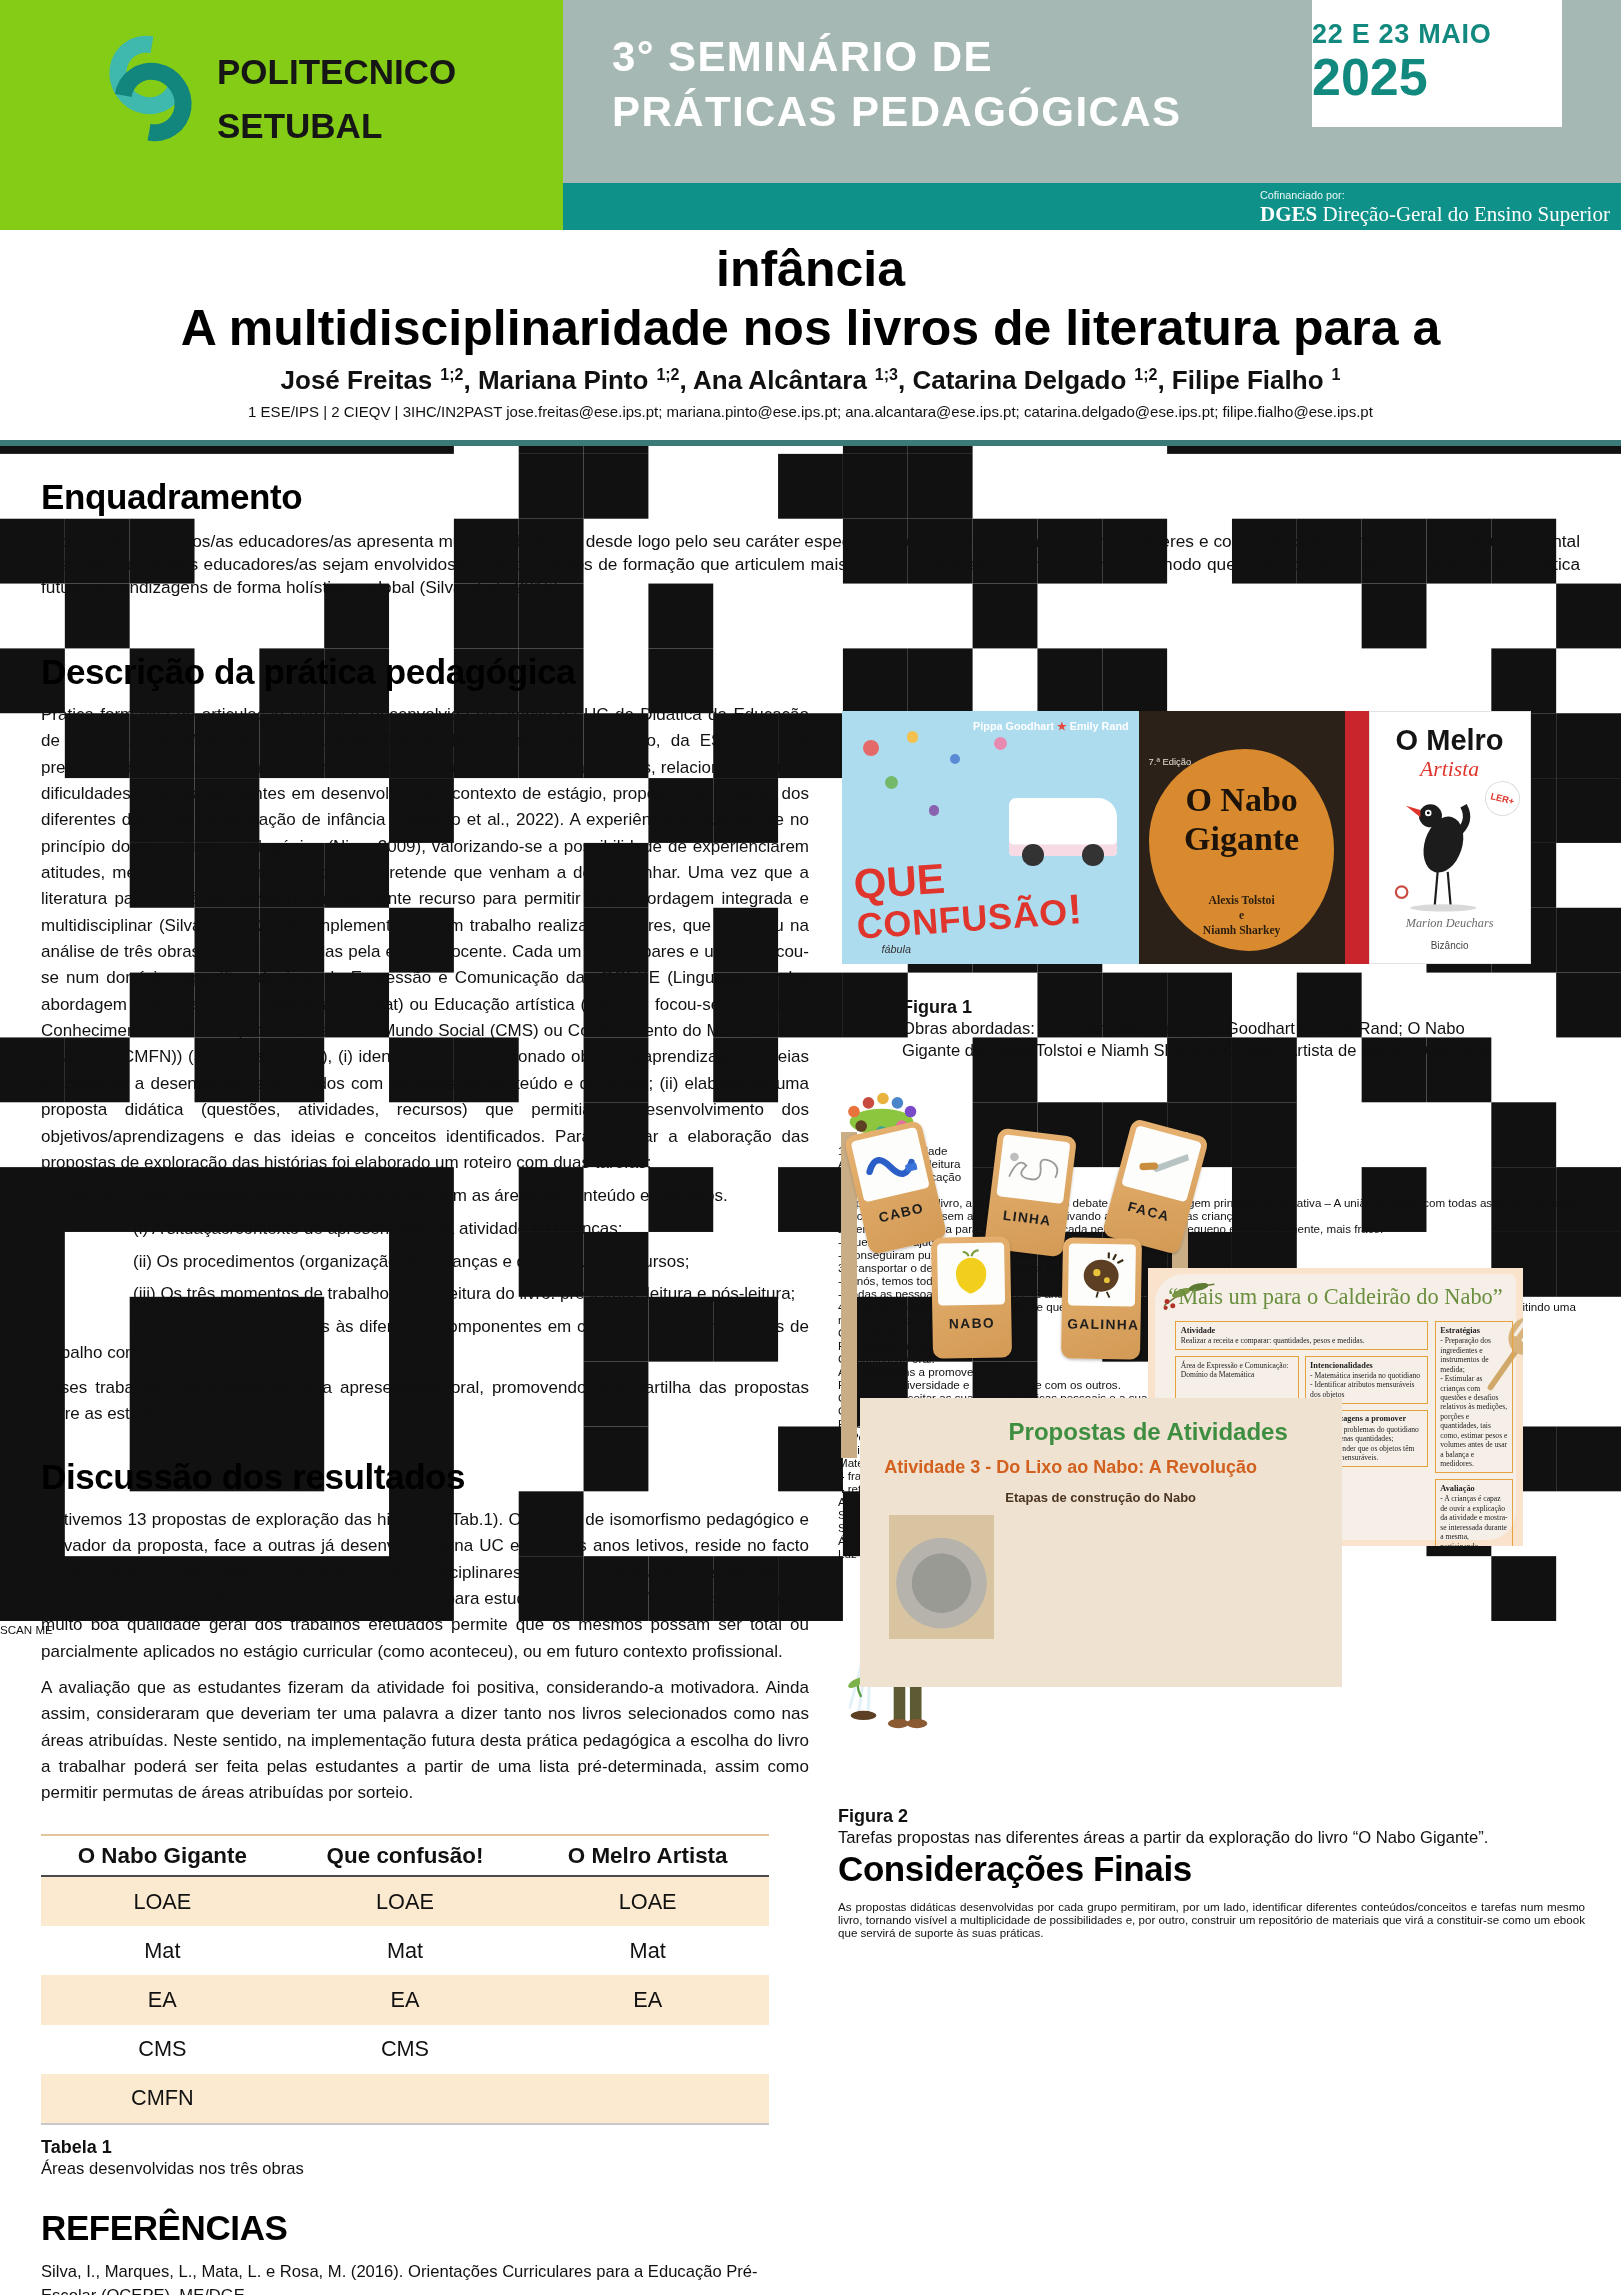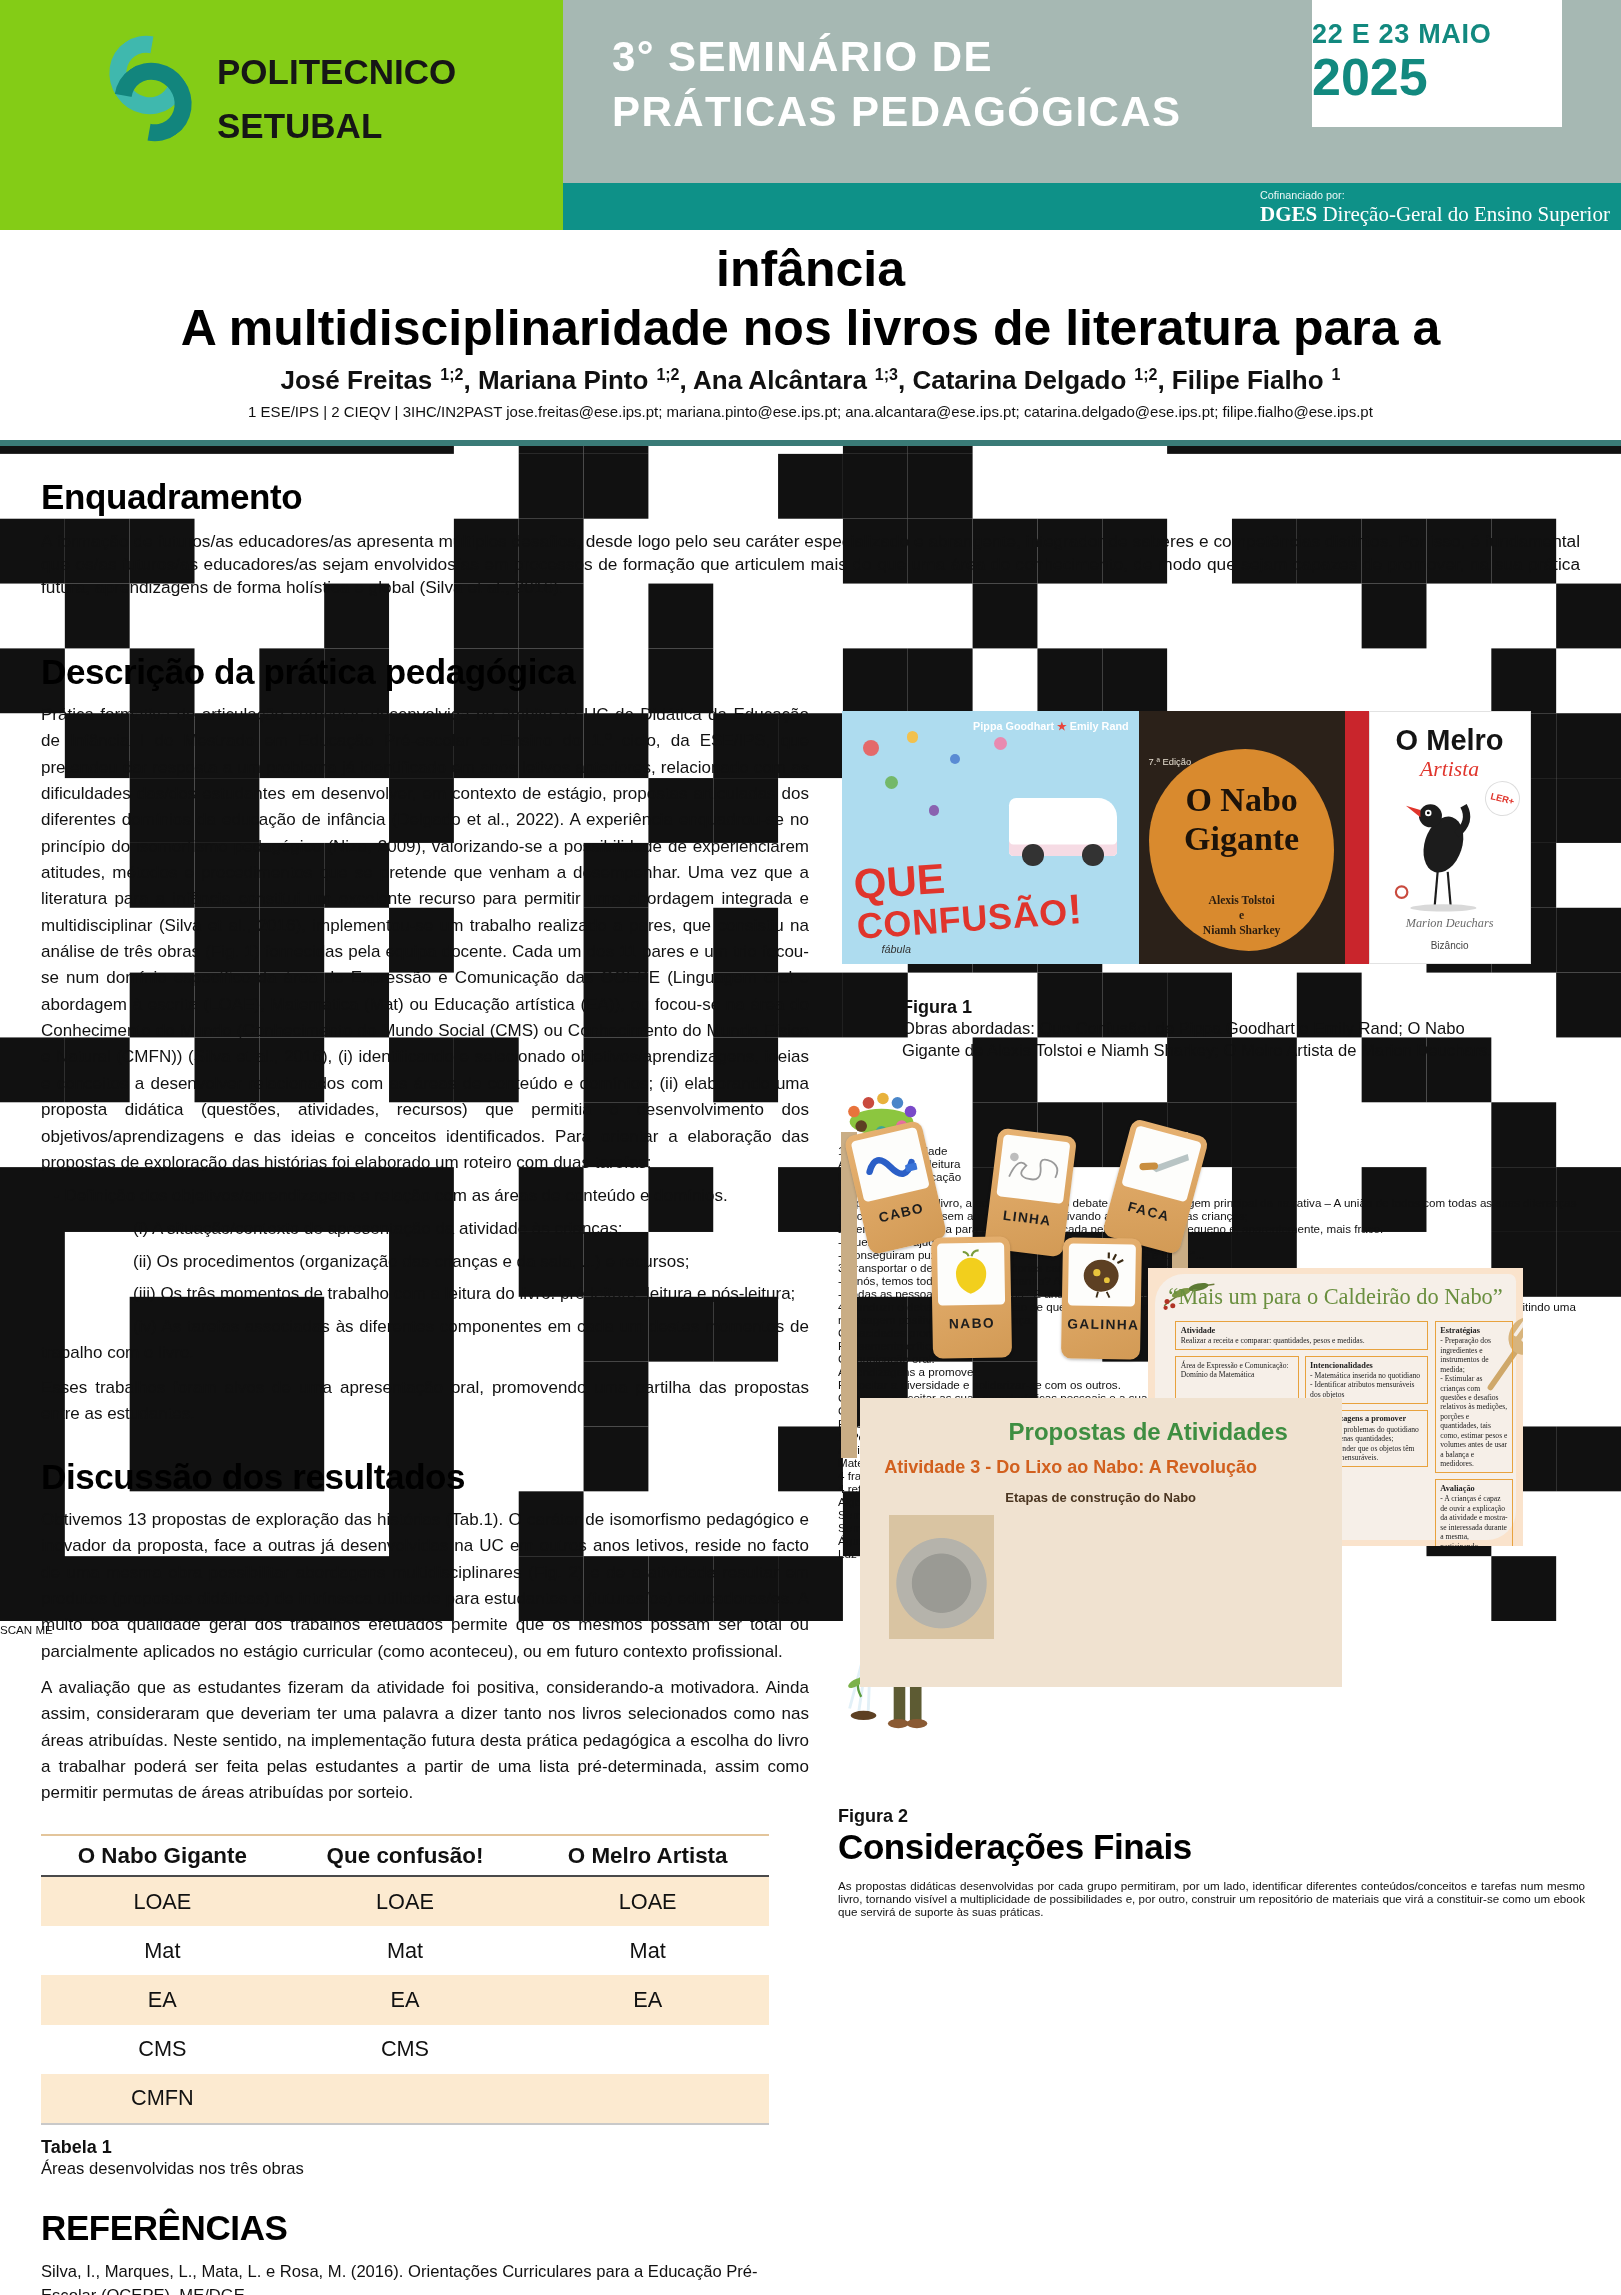--- a/index.html
+++ b/index.html
@@ -538,20 +538,21 @@
           <path d="M40 230 q-14 -26 6 -38 q16 -10 10 -30" stroke="#5a9b3c" stroke-width="4" fill="none"></path>
           <ellipse cx="30" cy="206" rx="14" ry="6" fill="#7cb24a" transform="rotate(-30 30 206)"></ellipse>
           <ellipse cx="54" cy="182" rx="12" ry="5" fill="#7cb24a" transform="rotate(24 54 182)"></ellipse>
           <ellipse cx="44" cy="262" rx="22" ry="8" fill="#5d4023"></ellipse>
         </svg>
       </div>
     </div>
 
     <div class="fig2-cap">
       <div class="cap-title">Figura 2</div>
+      <div class="cap-text">Tarefas propostas nas diferentes áreas a partir da exploração do livro “O Nabo Gigante”.</div>
     </div>
 
     <div class="h2 h2-cf">Considerações Finais</div>
     <p class="cf-body just">As propostas didáticas desenvolvidas por cada grupo permitiram, por um lado, identificar diferentes conteúdos/conceitos e tarefas num mesmo livro, tornando visível a multiplicidade de possibilidades e, por outro, construir um repositório de materiais que virá a constituir-se como um ebook que servirá de suporte às suas práticas.</p>
   </div>
 
   <div class="qr-wrap">
     <div class="qr-frame"><svg viewBox="0 0 250 250" width="100%" height="100%">
           <rect x="120" y="0" width="10" height="10" fill="#111"></rect>
           <rect x="130" y="0" width="10" height="10" fill="#111"></rect>

